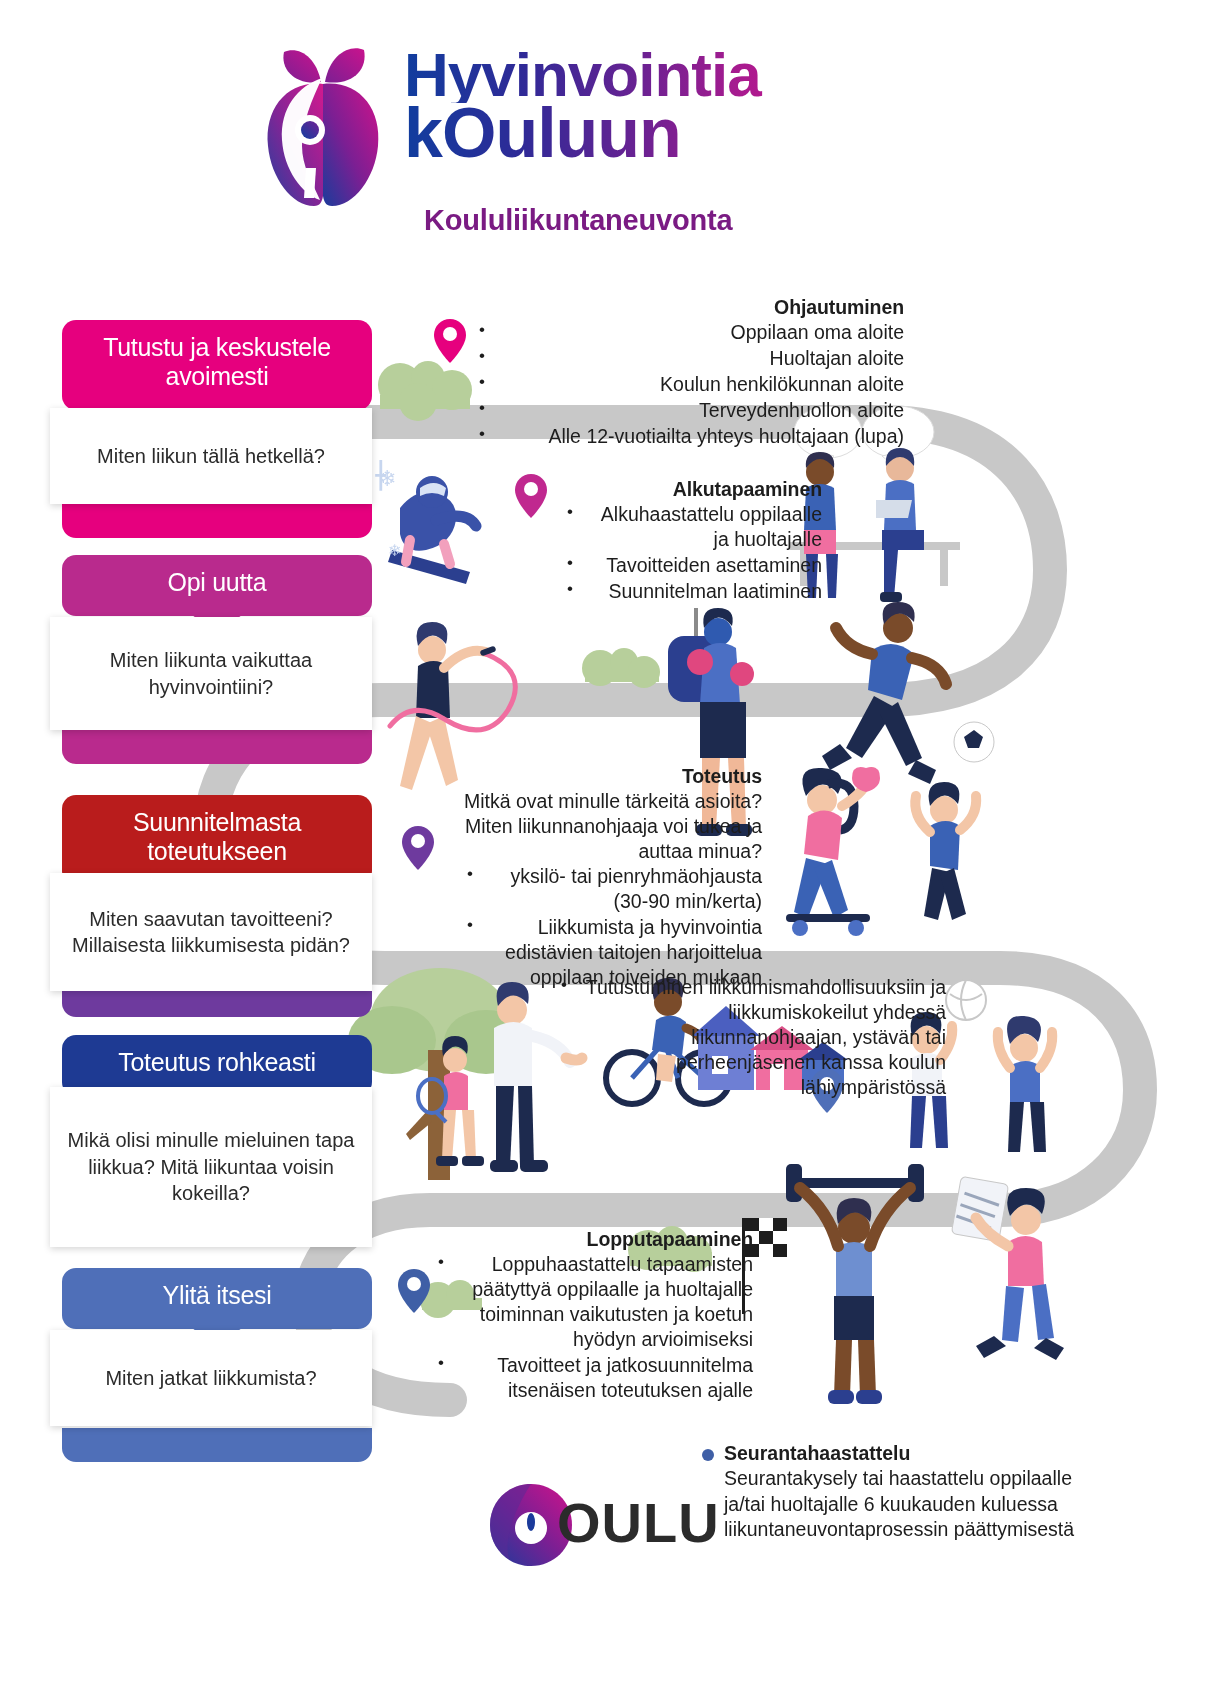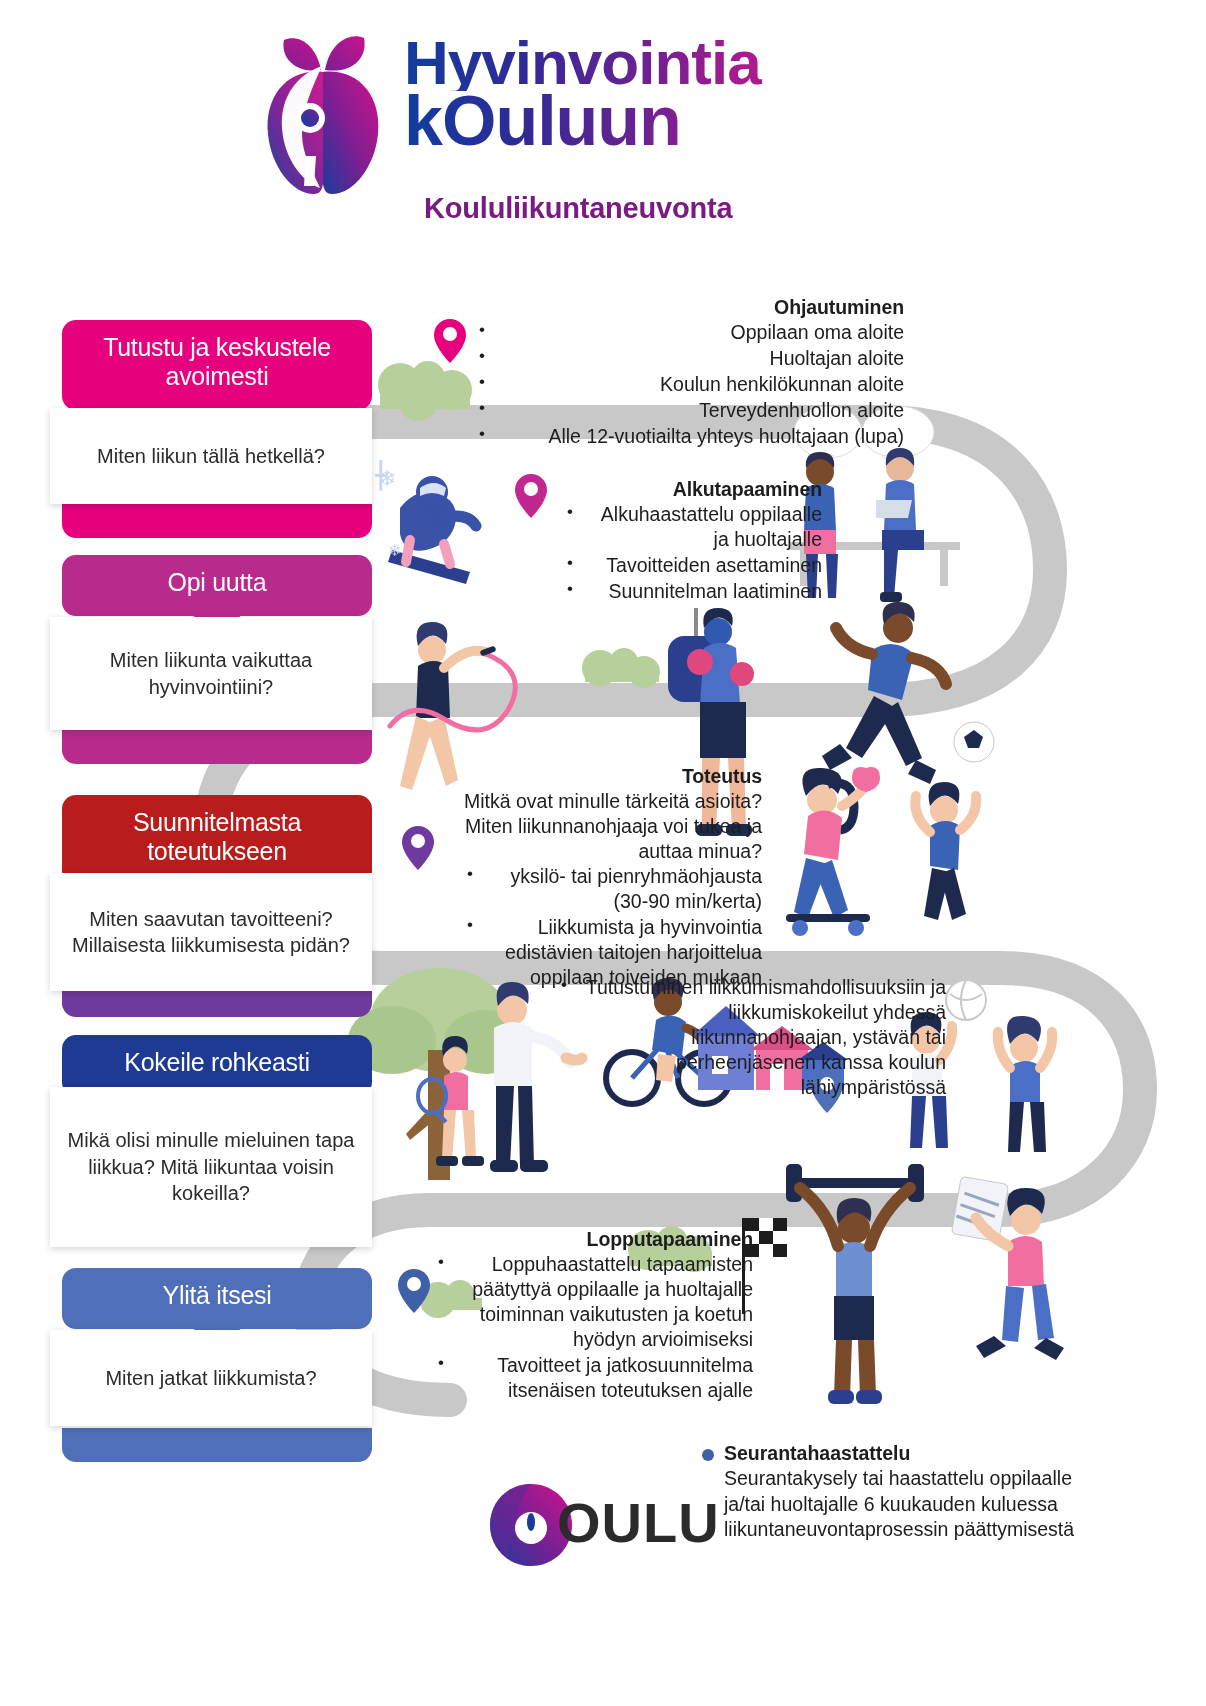--- a/index.html
+++ b/index.html
@@ -12,21 +12,21 @@
     height: 1706px;
     position: relative;
     overflow: hidden;
     font-family: "Liberation Sans", sans-serif;
     color: #231f20;
   }
 
   
   #header {
     position: absolute;
-    left: 0; top: 0;
+    left: 0; top: 12px;
     width: 1206px;
     height: 260px;
   }
   #logo-mark {
     position: absolute;
     left: 258px; top: 30px;
     width: 130px; height: 170px;
   }
   #brand-wordmark {
     position: absolute;
@@ -637,21 +637,21 @@
     <span class="notch"></span>
   </div>
   <div class="card-body" style="top:78px; height:118px;">
     <span>Miten saavutan tavoitteeni? Millaisesta liikkumisesta pidän?</span>
   </div>
 </div>
 
 <div class="card" style="left:62px; top:1035px;">
   <div class="card-foot" style="top:168px; background:#1e3a93;"></div>
   <div class="card-head" style="background:#1e3a93; color:#1e3a93;">
-    <span style="color:#ffffff; display:block;">Kokeile rohkeasti</span>
+    <span style="color:#ffffff; display:block;">Toteutus rohkeasti</span>
     <span class="notch"></span>
   </div>
   <div class="card-body" style="top:52px; height:160px;">
     <span>Mikä olisi minulle mieluinen tapa liikkua? Mitä liikuntaa voisin kokeilla?</span>
   </div>
 </div>
 
 <div class="card" style="left:62px; top:1268px;">
   <div class="card-foot" style="top:160px; background:#4f6fb8;"></div>
   <div class="card-head" style="background:#4f6fb8; color:#4f6fb8;">

